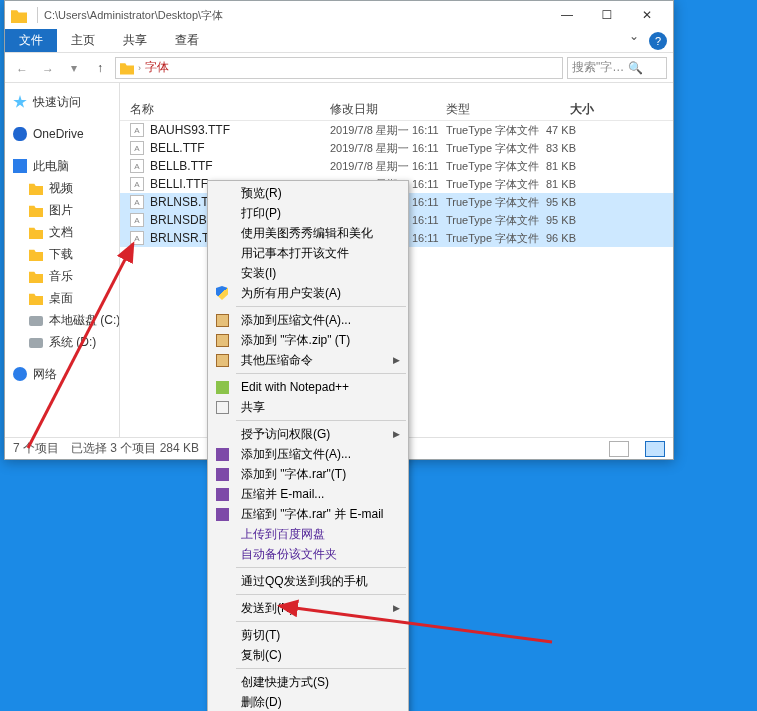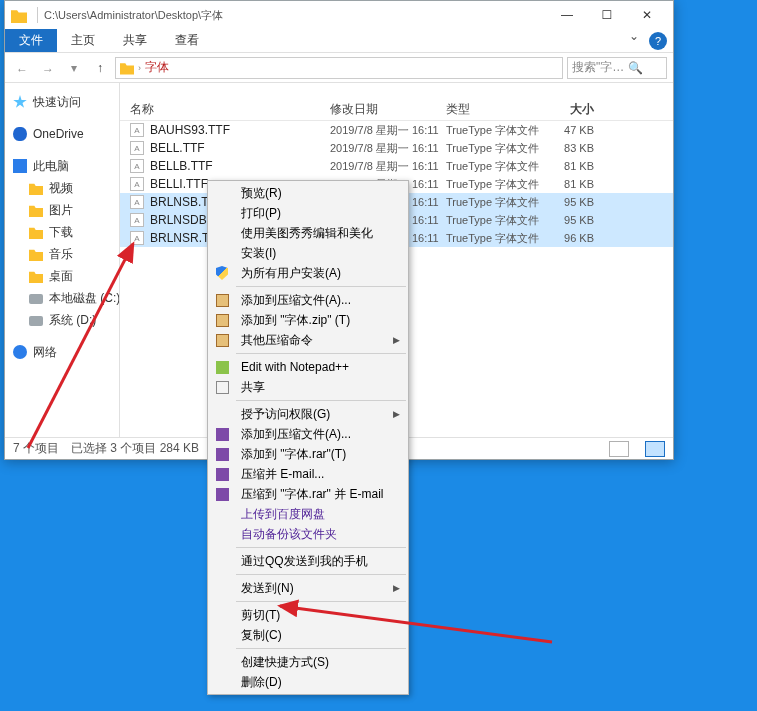--- a/index.html
+++ b/index.html
@@ -43,21 +43,21 @@
     .c-date { width:116px; }
     .c-type { width:100px; }
     .c-size { width:56px; text-align:right; padding-right:8px;font-weight:bold; }
     .filelist { flex:1; overflow:hidden; }
     .row { display:flex; height:18px; align-items:center; padding-left:10px; color:#222; }
     .row.sel { background:#cde8ff; }
     .row .ftf { width:14px; height:14px; background:#fff; border:1px solid #bcbcbc; margin-right:6px; display:flex; align-items:center; justify-content:center; font-size:8px; color:#888; flex-shrink:0; }
     .row .fname { width:180px; white-space:nowrap; overflow:hidden; }
     .row .fdate { width:116px; color:#555; font-size:11px; white-space:nowrap; }
     .row .ftype { width:100px; color:#555; font-size:11px; }
-    .row .fsize { width:56px; text-align:right; color:#555; font-size:11px; padding-right:8px; }
+    .row .fsize { width:56px; text-align:left; color:#555; font-size:11px; padding-right:8px; }
     .status { height:22px; border-top:1px solid #e0e0e0; display:flex; align-items:center; padding:0 8px; color:#555; gap:12px; font-size:11px; }
     .status .flex { flex:1; }
     .status .viewbtn { width:20px; height:16px; border:1px solid #b0b0b0; margin-left:4px; }
     .status .viewbtn.active { background:#c2e2ff; border-color:#1b6fc4; }
     
     .ctx { position:absolute; left:207px; top:180px; width:202px; background:#f3f3f3; border:1px solid #b7b7b7; box-shadow:2px 2px 6px rgba(0,0,0,.3); padding:2px 0; z-index:10; }
     .mi { height:20px; display:flex; align-items:center; padding:0 22px 0 33px; color:#000; position:relative; white-space:nowrap; font-size:12px; }
     .mi.dis { color:#4c1d95; }
     .mi .sub { position:absolute; right:8px; font-size:9px; color:#555; }
     .mi .mico { position:absolute; left:6px; width:16px; height:16px; display:flex; align-items:center; justify-content:center; }
@@ -132,20 +132,24 @@
         <div class="side-item indent">
           <span class="ico fol"></span>
           <span>视频</span>
         </div>
         <div class="side-item indent">
           <span class="ico fol"></span>
           <span>图片</span>
         </div>
         <div class="side-item indent">
           <span class="ico fol"></span>
+          <span>文档</span>
+        </div>
+        <div class="side-item indent">
+          <span class="ico fol"></span>
           <span>下载</span>
         </div>
         <div class="side-item indent">
           <span class="ico fol"></span>
           <span>音乐</span>
         </div>
         <div class="side-item indent">
           <span class="ico fol"></span>
           <span>桌面</span>
         </div>
@@ -235,20 +239,23 @@
 
 <div class="ctx" id="ctx">
     <div class="mi">
       <span>预览(R)</span>
     </div>
     <div class="mi">
       <span>打印(P)</span>
     </div>
     <div class="mi">
       <span>使用美图秀秀编辑和美化</span>
+    </div>
+    <div class="mi">
+      <span>用记事本打开该文件</span>
     </div>
     <div class="mi">
       <span>安装(I)</span>
     </div>
     <div class="mi">
       <span class="mico">
         <span class="shield"></span>
       </span>
       <span>为所有用户安装(A)</span>
     </div>

